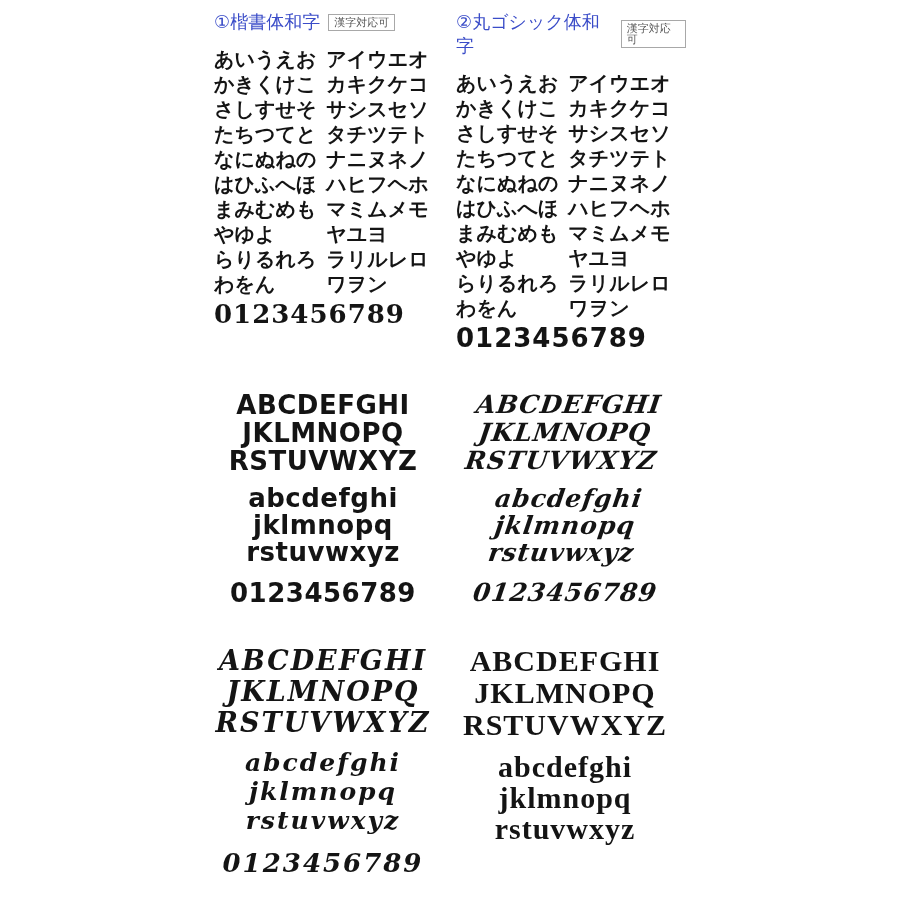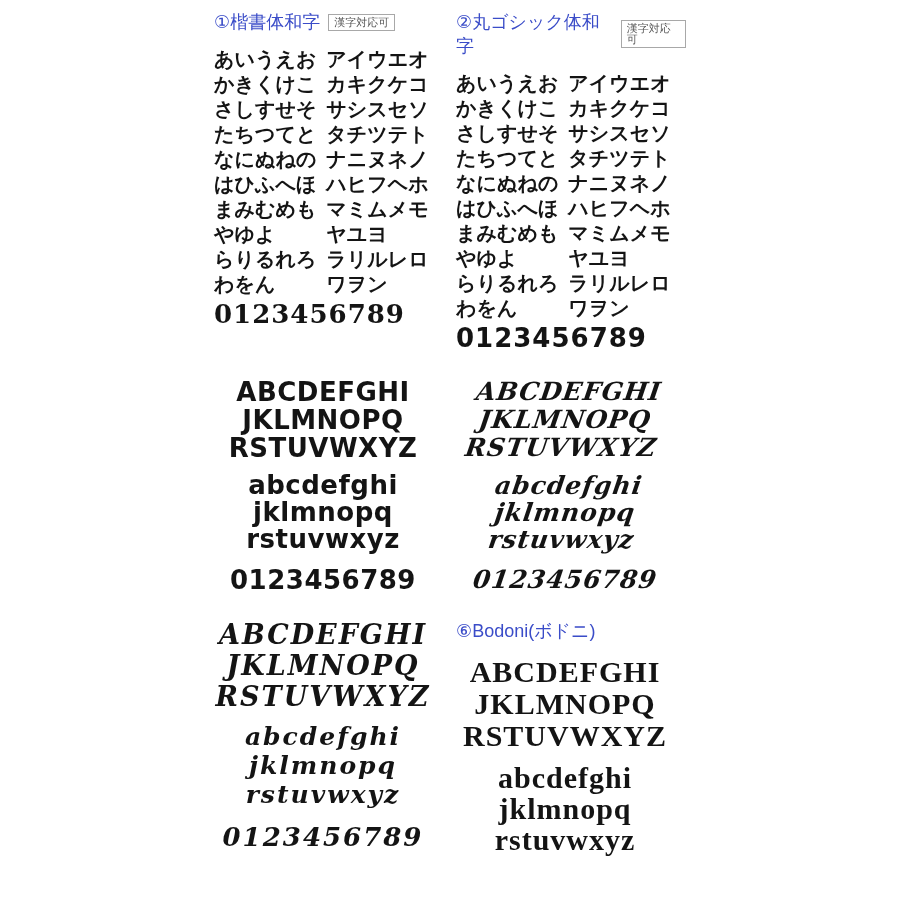--- a/index.html
+++ b/index.html
@@ -58,21 +58,21 @@
   .marugo .kana-col, .marugo .kana-numbers {
     font-family: "DejaVu Sans", "Liberation Sans", sans-serif;
   }
   .kana-numbers {
     margin-top: 3px;
     font-size: 26px; line-height: 29px;
     font-weight: bold; letter-spacing: 1px;
   }
 
   
-  .latin-wrap { text-align: center; width: 218px; }
+  .latin-wrap { text-align: center; width: 218px; margin-top: 13px; }
   .latin { white-space: pre-line; font-weight: bold; }
   .upper { margin-bottom: 10px; }
   .lower { margin-bottom: 13px; }
 
   .s3 .latin {
     font-family: "DejaVu Sans", "Liberation Sans", sans-serif;
     font-size: 26px; line-height: 28px; letter-spacing: 0.5px;
   }
   .s3 .lower { line-height: 27px; }
   .s3 .nums { font-size: 26px; }
@@ -197,23 +197,20 @@
 JKLMNOPQ
 RSTUVWXYZ</div>
         <div class="latin lower">abcdefghi
 jklmnopq
 rstuvwxyz</div>
         <div class="latin nums">0123456789</div>
       </div>
     </section>
 
     <section class="sec latin-sec s6">
-      <div class="sec-head">
-        <h2 class="sec-title">⑥Bodoni(ボドニ)</h2>
-      </div>
       <div class="latin-wrap">
         <div class="latin upper">ABCDEFGHI
 JKLMNOPQ
 RSTUVWXYZ</div>
         <div class="latin lower">abcdefghi
 jklmnopq
 rstuvwxyz</div>
 
       </div>
     </section>

